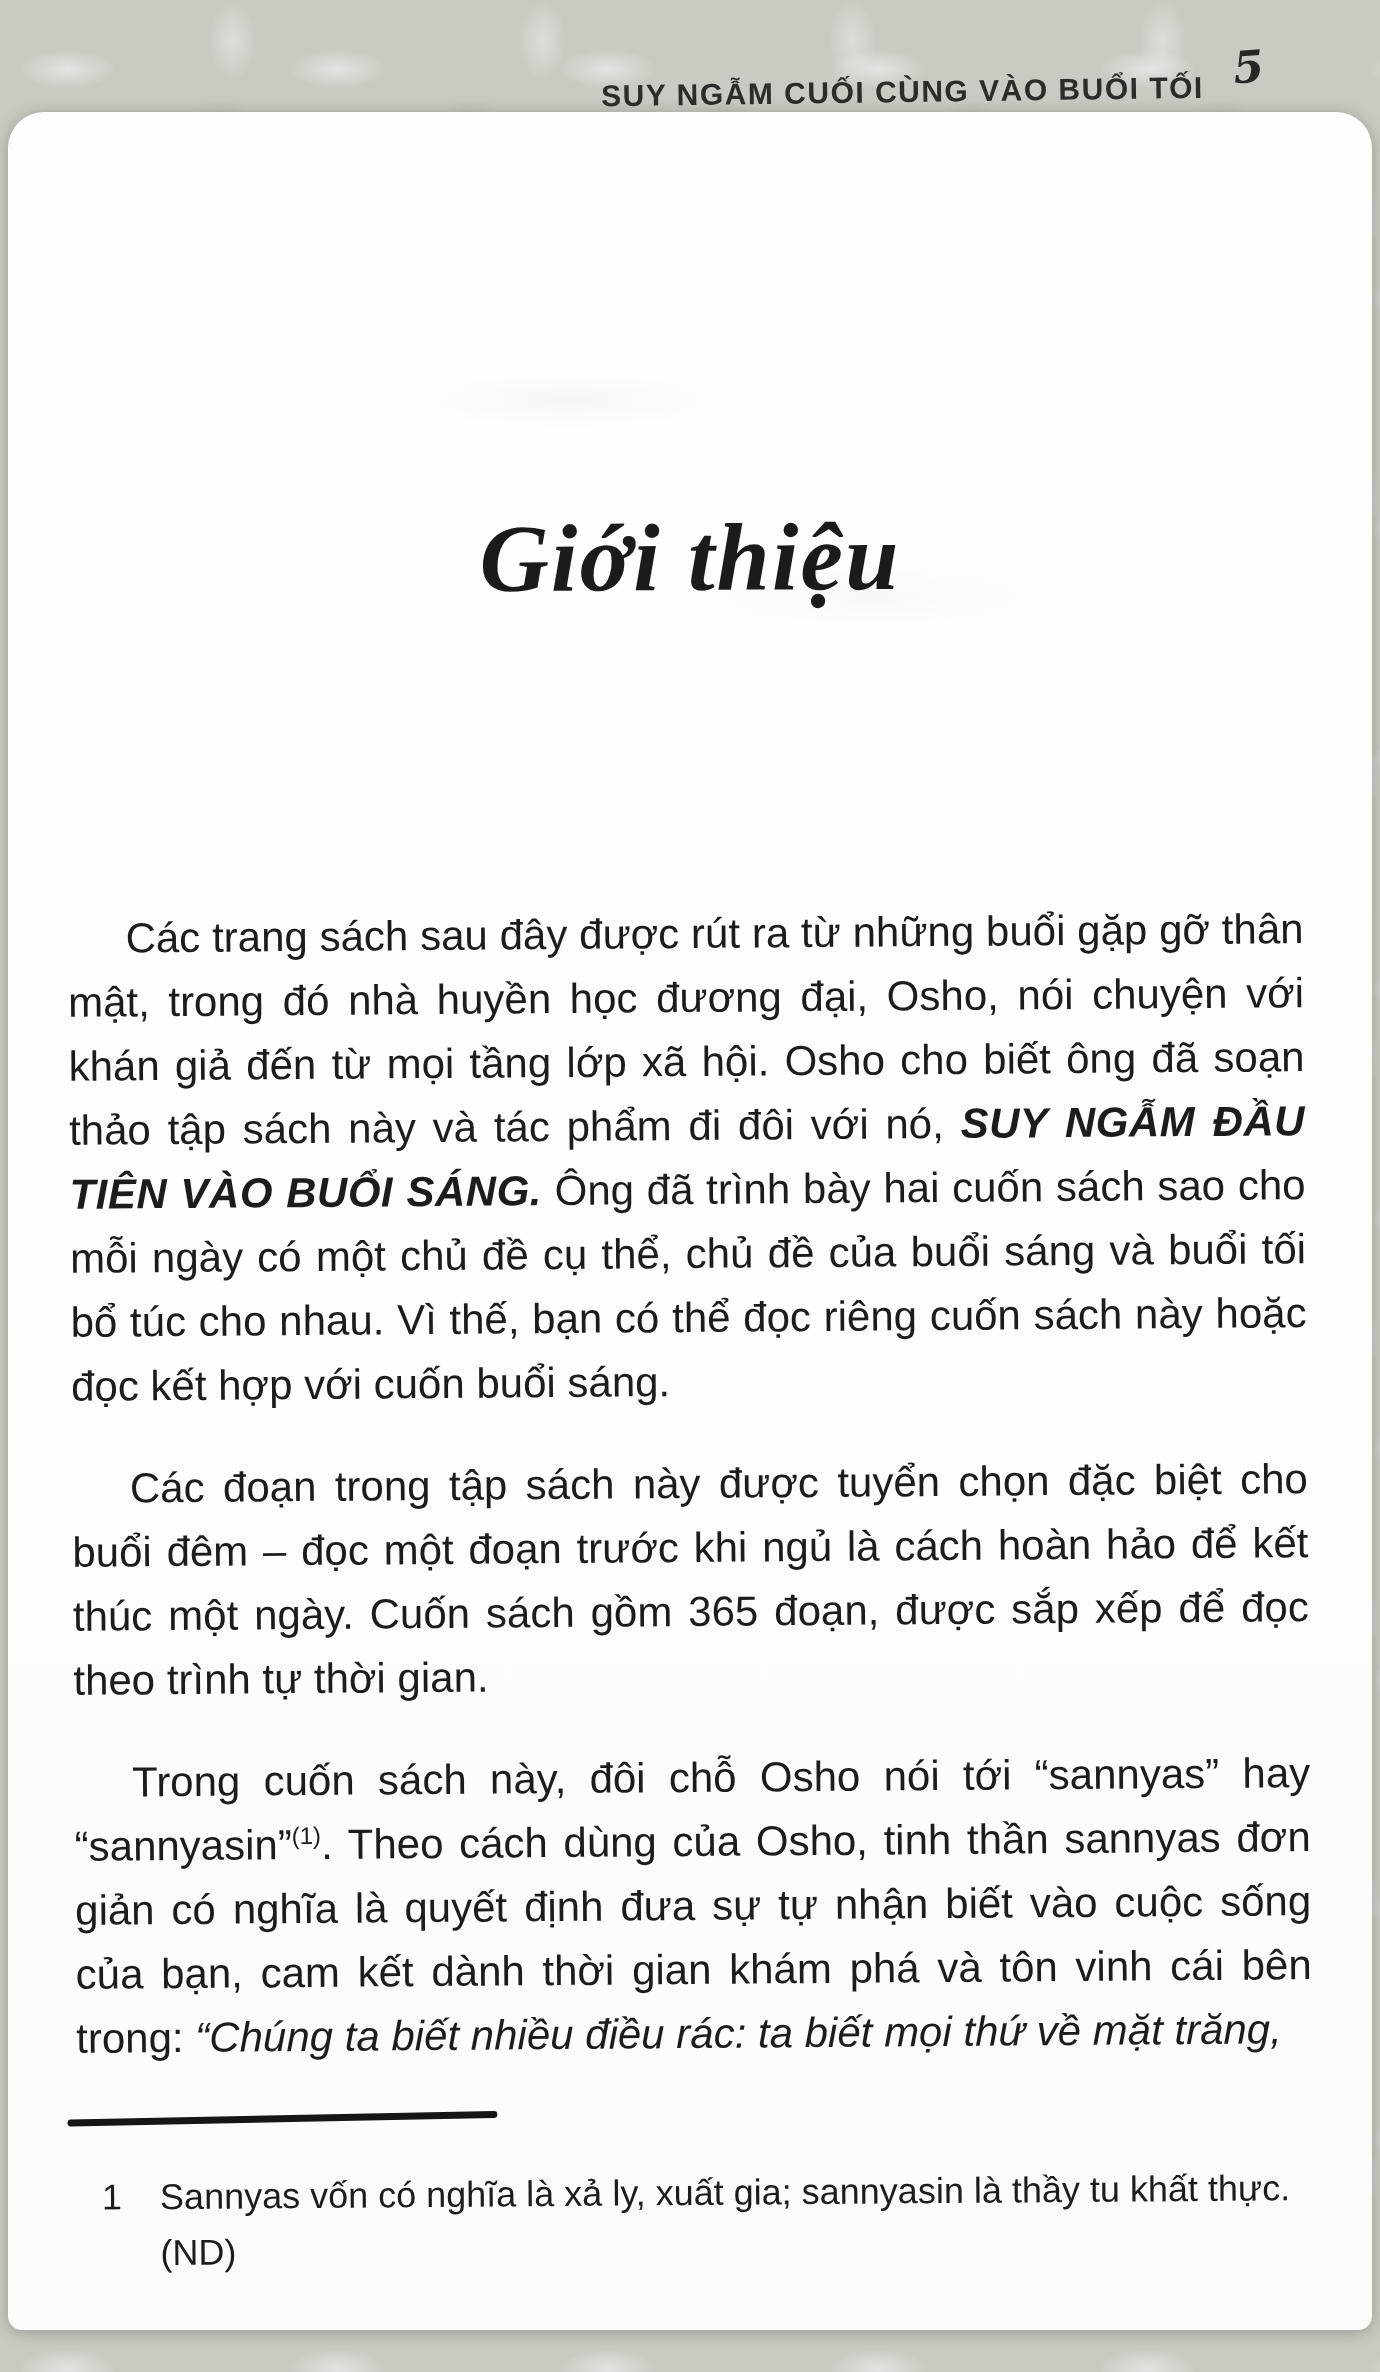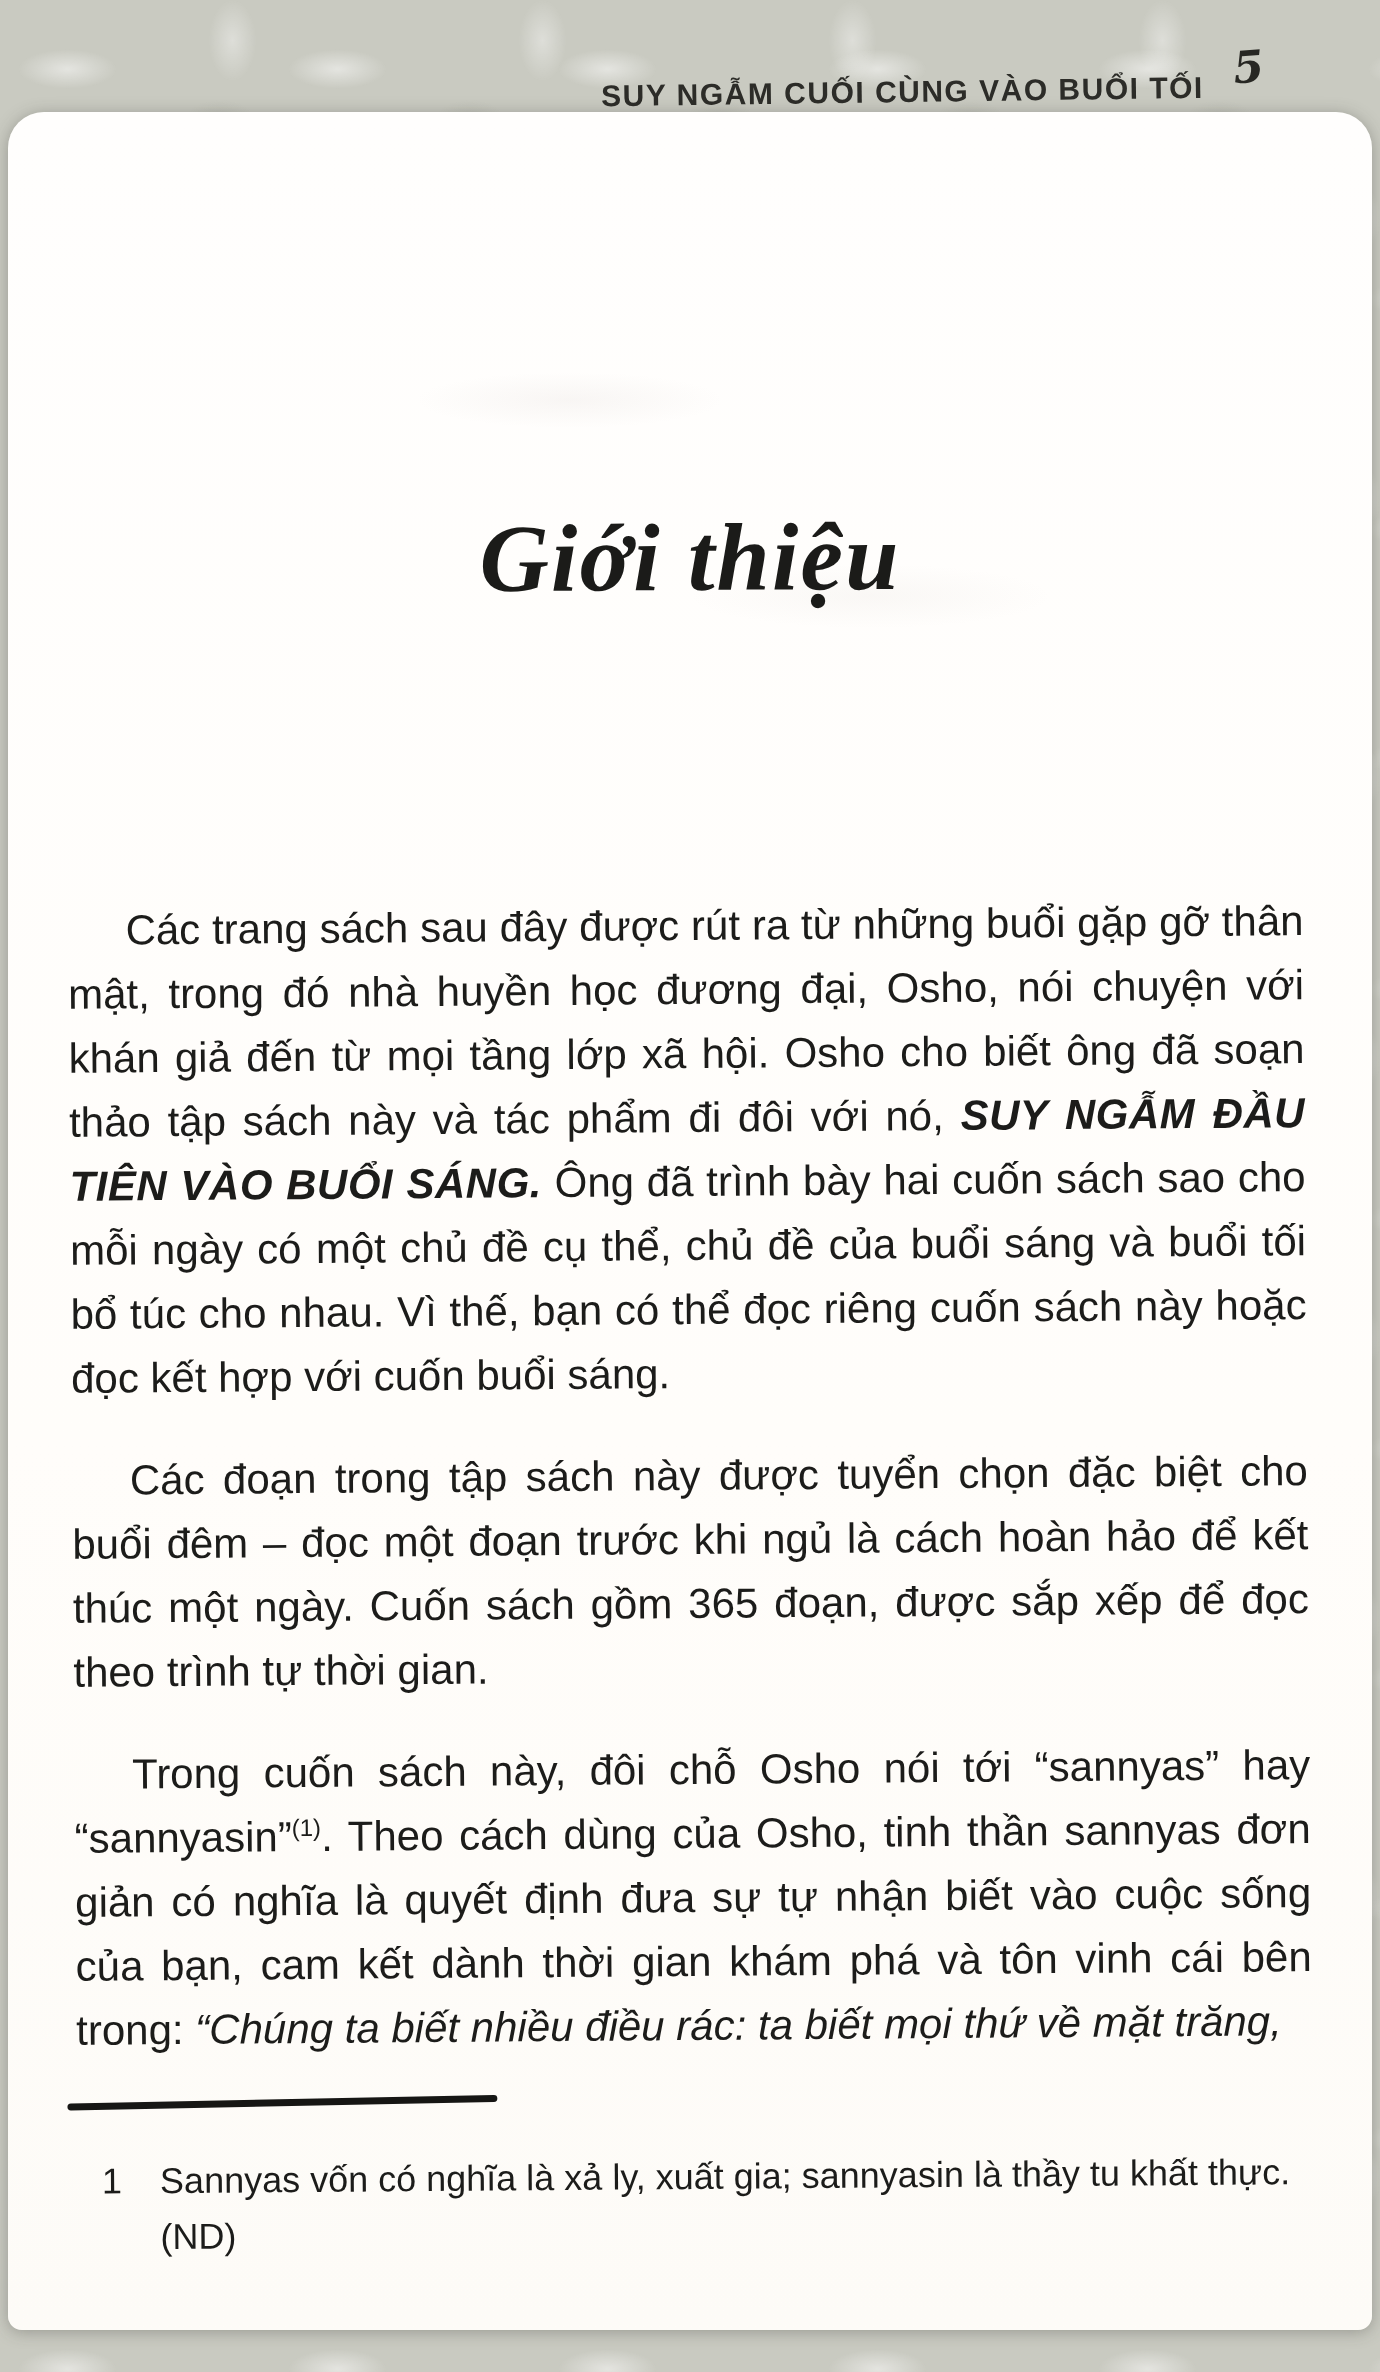--- a/index.html
+++ b/index.html
@@ -60,20 +60,21 @@
     top: 112px;
     bottom: 42px;
     background: linear-gradient(180deg, #fffefd 0%, #fffdfa 60%, #fdfbf7 100%);
     border-radius: 36px 36px 14px 14px;
     box-shadow: 0 2px 16px rgba(60,60,55,0.35);
     display: flex;
     flex-direction: column;
     padding: 0 64px 90px 64px;
     box-sizing: border-box;
     z-index: 1;
+    gap: 8px;
   }
 
   
   .page::before {
     content: "";
     position: absolute;
     top: 120px; left: 80px; right: 80px; height: 560px;
     background:
       radial-gradient(ellipse 220px 40px at 40% 30%, rgba(190,175,170,0.10) 0%, rgba(190,175,170,0) 70%),
       radial-gradient(ellipse 260px 46px at 65% 65%, rgba(185,175,165,0.08) 0%, rgba(185,175,165,0) 70%);

